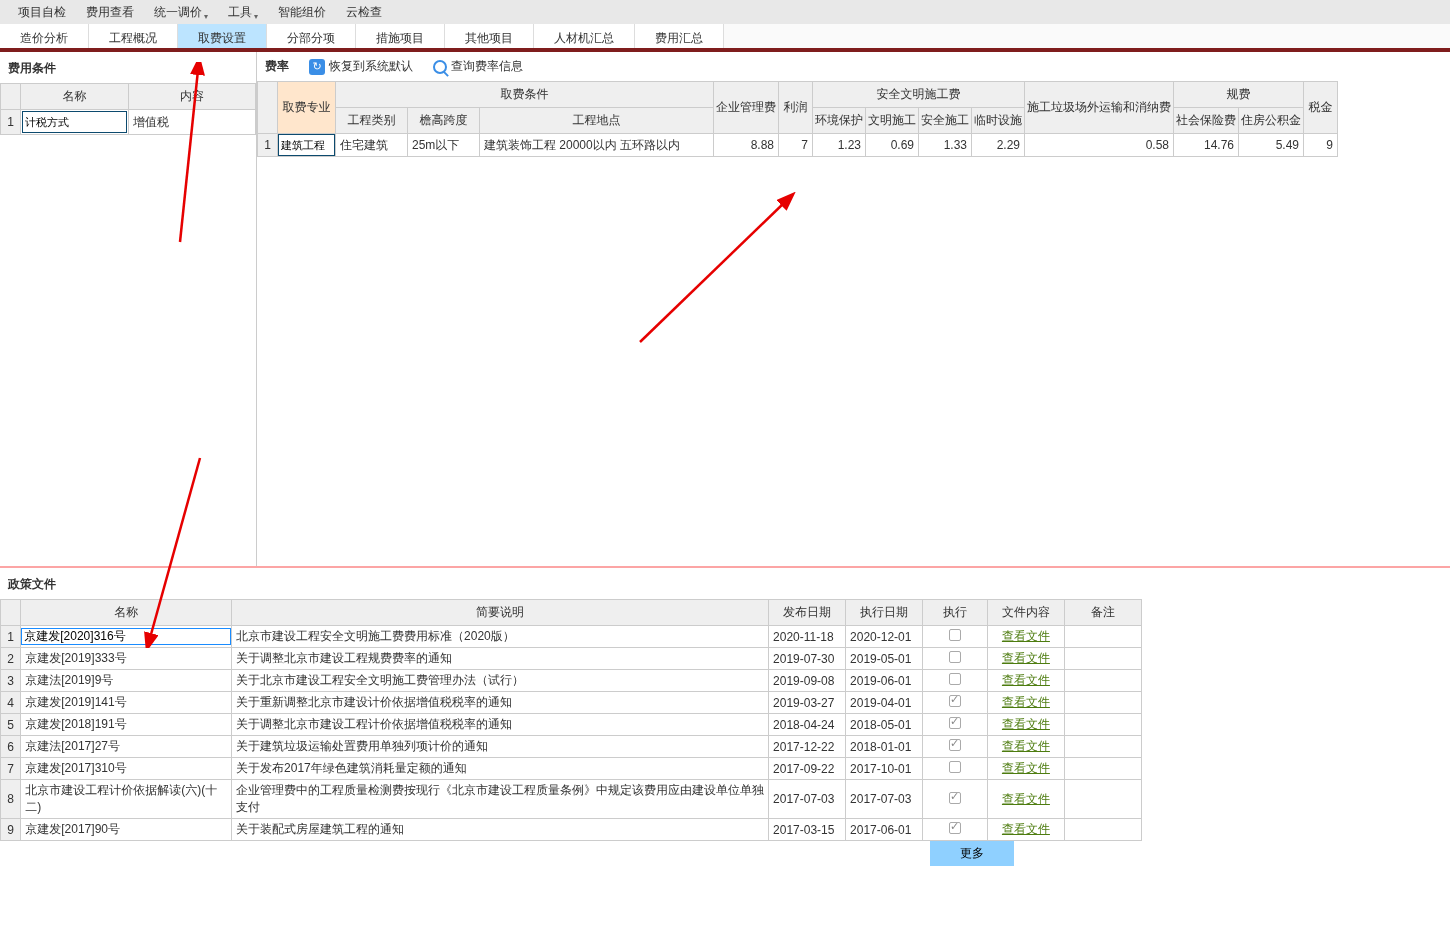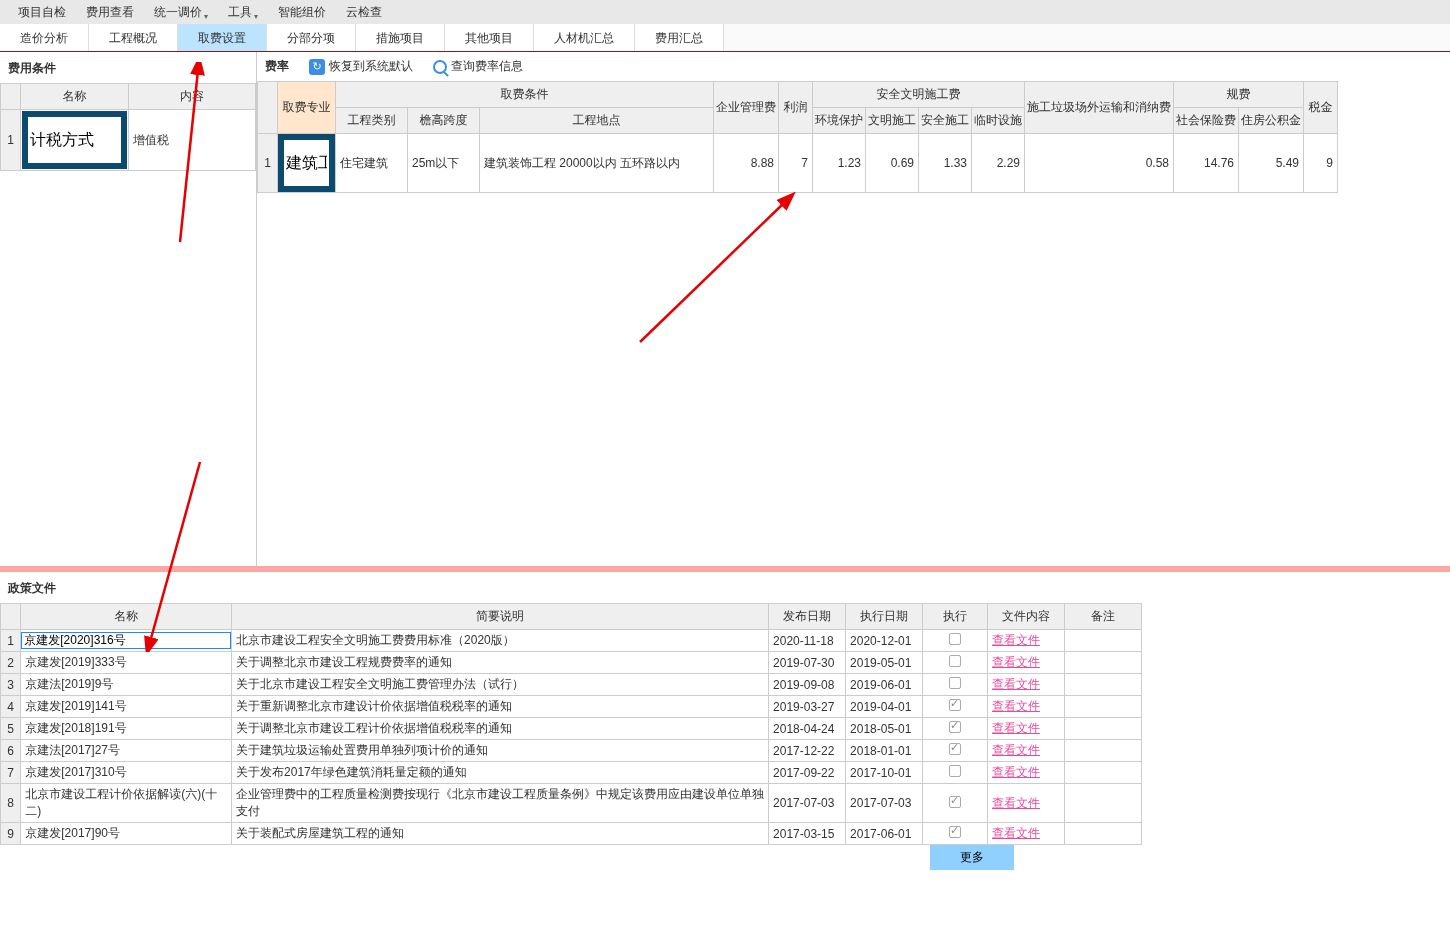--- a/index.html
+++ b/index.html
@@ -3,21 +3,21 @@
 <meta charset="utf-8">
 <style>
   * { box-sizing: border-box; margin: 0; padding: 0; }
   body { font-family: "Microsoft YaHei", Arial, sans-serif; font-size: 12px; color: #333; background: #fff; width: 1450px; }
   
   
   .top-menu { background: #e8e8e8; height: 24px; display: flex; align-items: center; padding-left: 8px; }
   .top-menu-item { padding: 0 10px; cursor: pointer; display: flex; align-items: center; gap: 2px; }
   
   
-  .tab-bar { background: #fafafa; border-bottom: 1px solid #7f1d1d; height: 28px; display: flex; }
+  .tab-bar { background: #fafafa; border-bottom: 4px solid #7f1d1d; height: 28px; display: flex; }
   .tab { padding: 6px 20px; border-right: 1px solid #ddd; cursor: pointer; background: #fff; }
   .tab.active { background: #bce4ff; }
   
   
   .main-area { display: flex; height: 514px; }
   .left-panel { width: 257px; border-right: 1px solid #ccc; display: flex; flex-direction: column; }
   .right-panel { flex: 1; display: flex; flex-direction: column; overflow: hidden; }
   
   
   .section-title { font-weight: bold; padding: 8px 8px 6px 8px; }
@@ -26,45 +26,45 @@
   table { border-collapse: collapse; }
   th, td { border: 1px solid #ccc; font-size: 12px; vertical-align: middle; }
   th { background: #efefef; font-weight: normal; text-align: center; padding: 4px 2px; }
   td { padding: 2px 4px; height: 20px; }
   .row-num { background: #efefef; text-align: center; width: 20px; }
   .num-cell { text-align: right; }
   
   
   .cond-table { width: 100%; }
   .cond-table th.name-col { width: 108px; }
-  .cond-input { border: 6px solid #0c4a6e; padding: 14px 2px; width: 100%; background: #fff; font-size: 16px; font-family: inherit; }
+  .cond-input { border: 1px solid #0c4a6e; padding: 4px 2px; width: 100%; background: #fff; font-size: 11px; font-family: inherit; }
   
   
   .rate-toolbar { display: flex; align-items: center; gap: 20px; padding: 6px 8px; }
   .tool-link { display: flex; align-items: center; gap: 4px; cursor: pointer; color: #333; }
   .icon-sq { width: 16px; height: 16px; border-radius: 3px; display: flex; align-items: center; justify-content: center; color: #fff; font-size: 11px; }
   .icon-blue { background: #3a8ee6; }
   .icon-mag { width: 14px; height: 14px; border: 2px solid #3a8ee6; border-radius: 50%; position: relative; }
   .icon-mag::after { content: ""; position: absolute; width: 6px; height: 2px; background: #3a8ee6; bottom: -3px; right: -4px; transform: rotate(45deg); }
   
   
   .rate-table-wrap { overflow: auto; }
   .rate-table th { white-space: nowrap; }
   .rate-table td { white-space: nowrap; }
   .th-major { background: #ffe6cc; }
   
   
   .arrow { position: absolute; pointer-events: none; }
   
   
-  .policy-panel { border-top: 6px solid #fca5a5; }
+  .policy-panel { border-top: 2px solid #fca5a5; }
   .policy-table { width: 1142px; }
   .policy-table td, .policy-table th { height: 20px; }
   .policy-input { border: 1px solid #1a8cff; padding: 0 2px; width: 100%; background: #fff; font-size: 12px; font-family: inherit; height: 17px; }
-  .link-cell { color: #ec4899; text-decoration: underline; text-align: left; cursor: pointer; }
+  .link-cell { color: #4d7c0f; text-decoration: underline; text-align: center; cursor: pointer; }
   .chk-cell { text-align: center; }
   .chk { width: 12px; height: 12px; border: 1px solid #aaa; display: inline-block; border-radius: 2px; position: relative; }
   .chk.checked::after { content: "✓"; position: absolute; top: -3px; left: 0; font-size: 11px; color: #888; }
   
   .more-btn-row { width: 1014px; display: flex; justify-content: flex-end; }
   .more-btn { background: #8fd0ff; border: none; padding: 4px 30px; cursor: pointer; font-size: 12px; }
   
   .dropdown-arrow { font-size: 8px; color: #666; display: inline-block; margin-top: 8px; }
 </style>
 </head>

